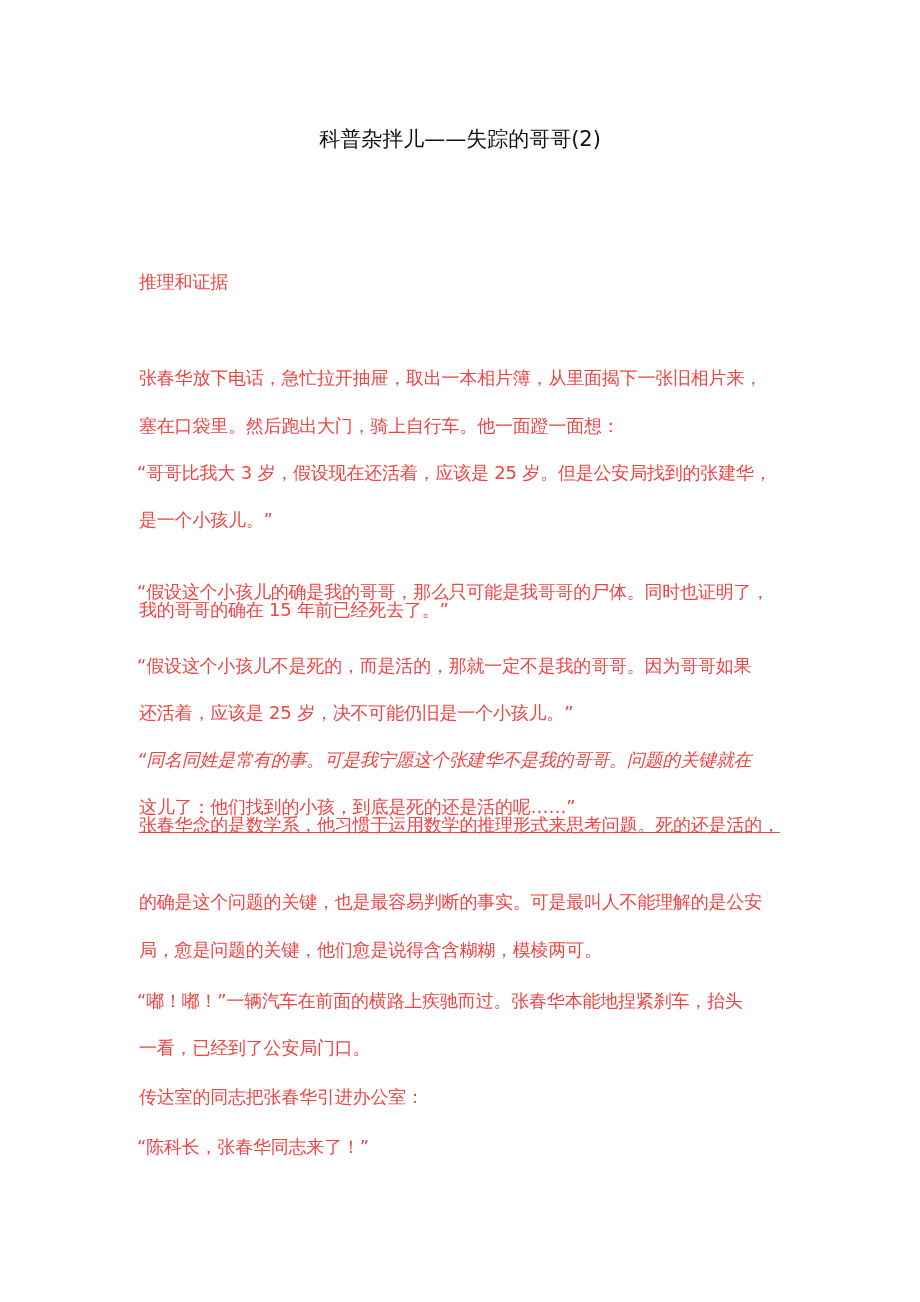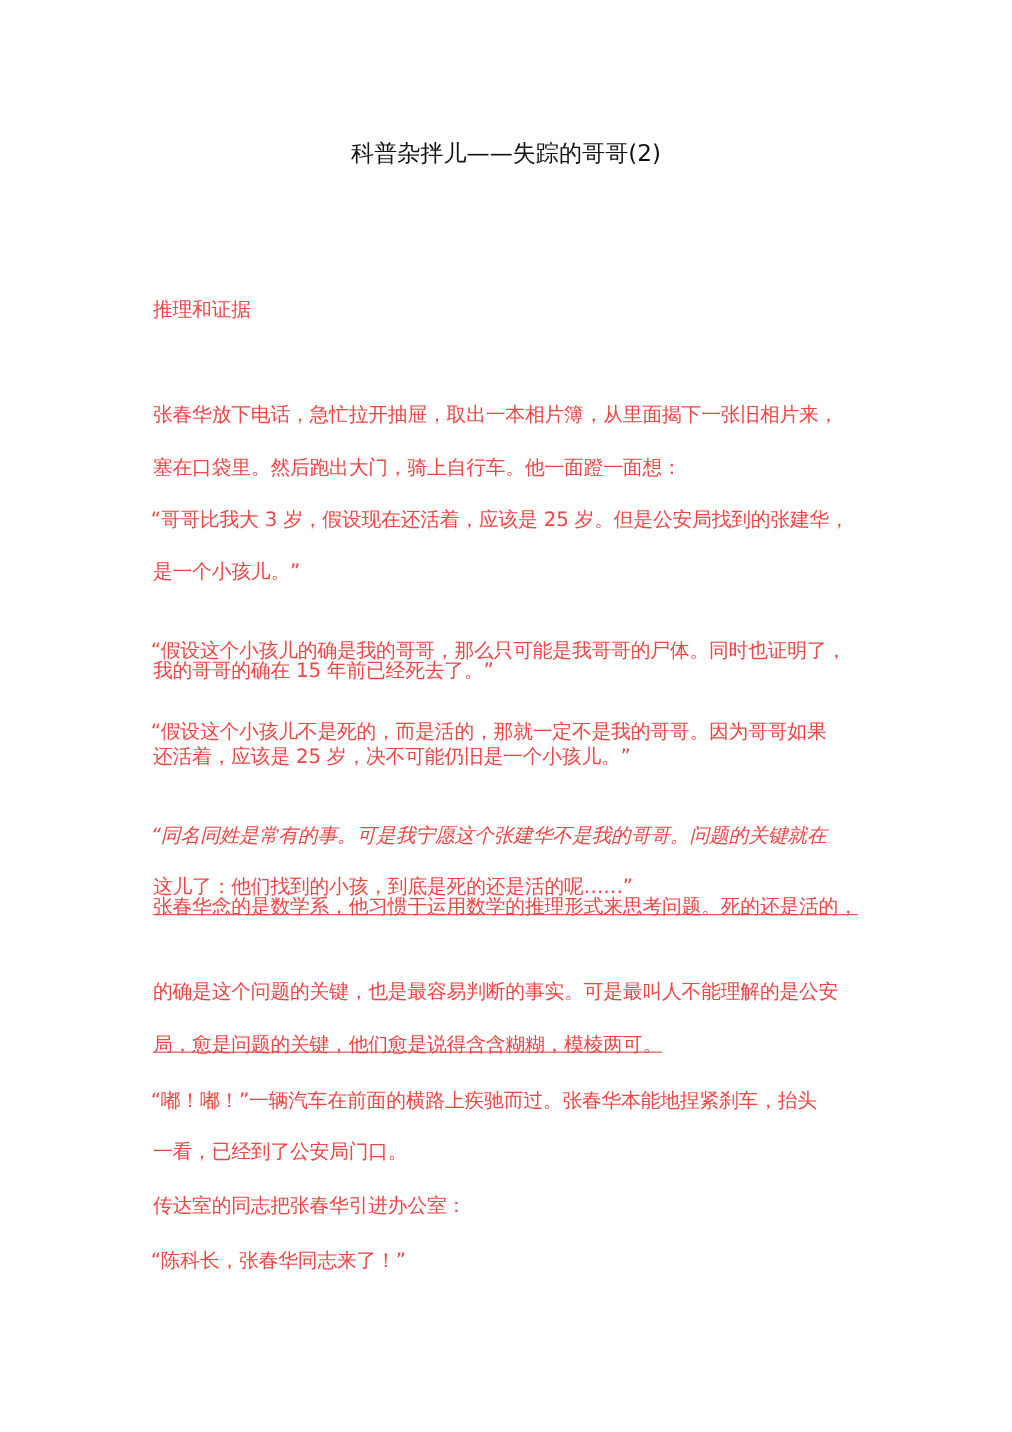--- a/index.html
+++ b/index.html
@@ -19,23 +19,23 @@
 
   <div class="line" style="top:270px;">推理和证据</div>
 
   <div class="line" style="top:414px;">塞在口袋里。然后跑出大门，骑上自行车。他一面蹬一面想：</div>
   <div class="line" style="top:366px;">张春华放下电话，急忙拉开抽屉，取出一本相片簿，从里面揭下一张旧相片来，</div>
   <div class="line" style="top:461px; left:137px;">“哥哥比我大 3 岁，假设现在还活着，应该是 25 岁。但是公安局找到的张建华，</div>
   <div class="line" style="top:508px;">是一个小孩儿。”</div>
   <div class="line" style="top:580px; left:137px;">“假设这个小孩儿的确是我的哥哥，那么只可能是我哥哥的尸体。同时也证明了，</div>
   <div class="line" style="top:598px;">我的哥哥的确在 15 年前已经死去了。”</div>
   <div class="line" style="top:654px; left:137px;">“假设这个小孩儿不是死的，而是活的，那就一定不是我的哥哥。因为哥哥如果</div>
-  <div class="line" style="top:677px;">还活着，应该是 25 岁，决不可能仍旧是一个小孩儿。”</div>
+  <div class="line" style="top:701px;">还活着，应该是 25 岁，决不可能仍旧是一个小孩儿。”</div>
   <div class="line" style="top:748px; left:137px;font-style:italic;">“同名同姓是常有的事。可是我宁愿这个张建华不是我的哥哥。问题的关键就在</div>
   <div class="line" style="top:795px;">这儿了：他们找到的小孩，到底是死的还是活的呢……”</div>
   <div class="line" style="top:813px;text-decoration:underline;">张春华念的是数学系，他习惯于运用数学的推理形式来思考问题。死的还是活的，</div>
   <div class="line" style="top:890px;">的确是这个问题的关键，也是最容易判断的事实。可是最叫人不能理解的是公安</div>
-  <div class="line" style="top:938px;text-decoration:underline;">局，愈是问题的关键，他们愈是说得含含糊糊，模棱两可。</div>
+  <div class="line" style="top:938px;">局，愈是问题的关键，他们愈是说得含含糊糊，模棱两可。</div>
   <div class="line" style="top:989px; left:137px;">“嘟！嘟！”一辆汽车在前面的横路上疾驰而过。张春华本能地捏紧刹车，抬头</div>
   <div class="line" style="top:1036px;">一看，已经到了公安局门口。</div>
   <div class="line" style="top:1135px; left:137px;">“陈科长，张春华同志来了！”</div>
   <div class="line" style="top:1085px;">传达室的同志把张春华引进办公室：</div>
 </div>
 
 </body></html>

